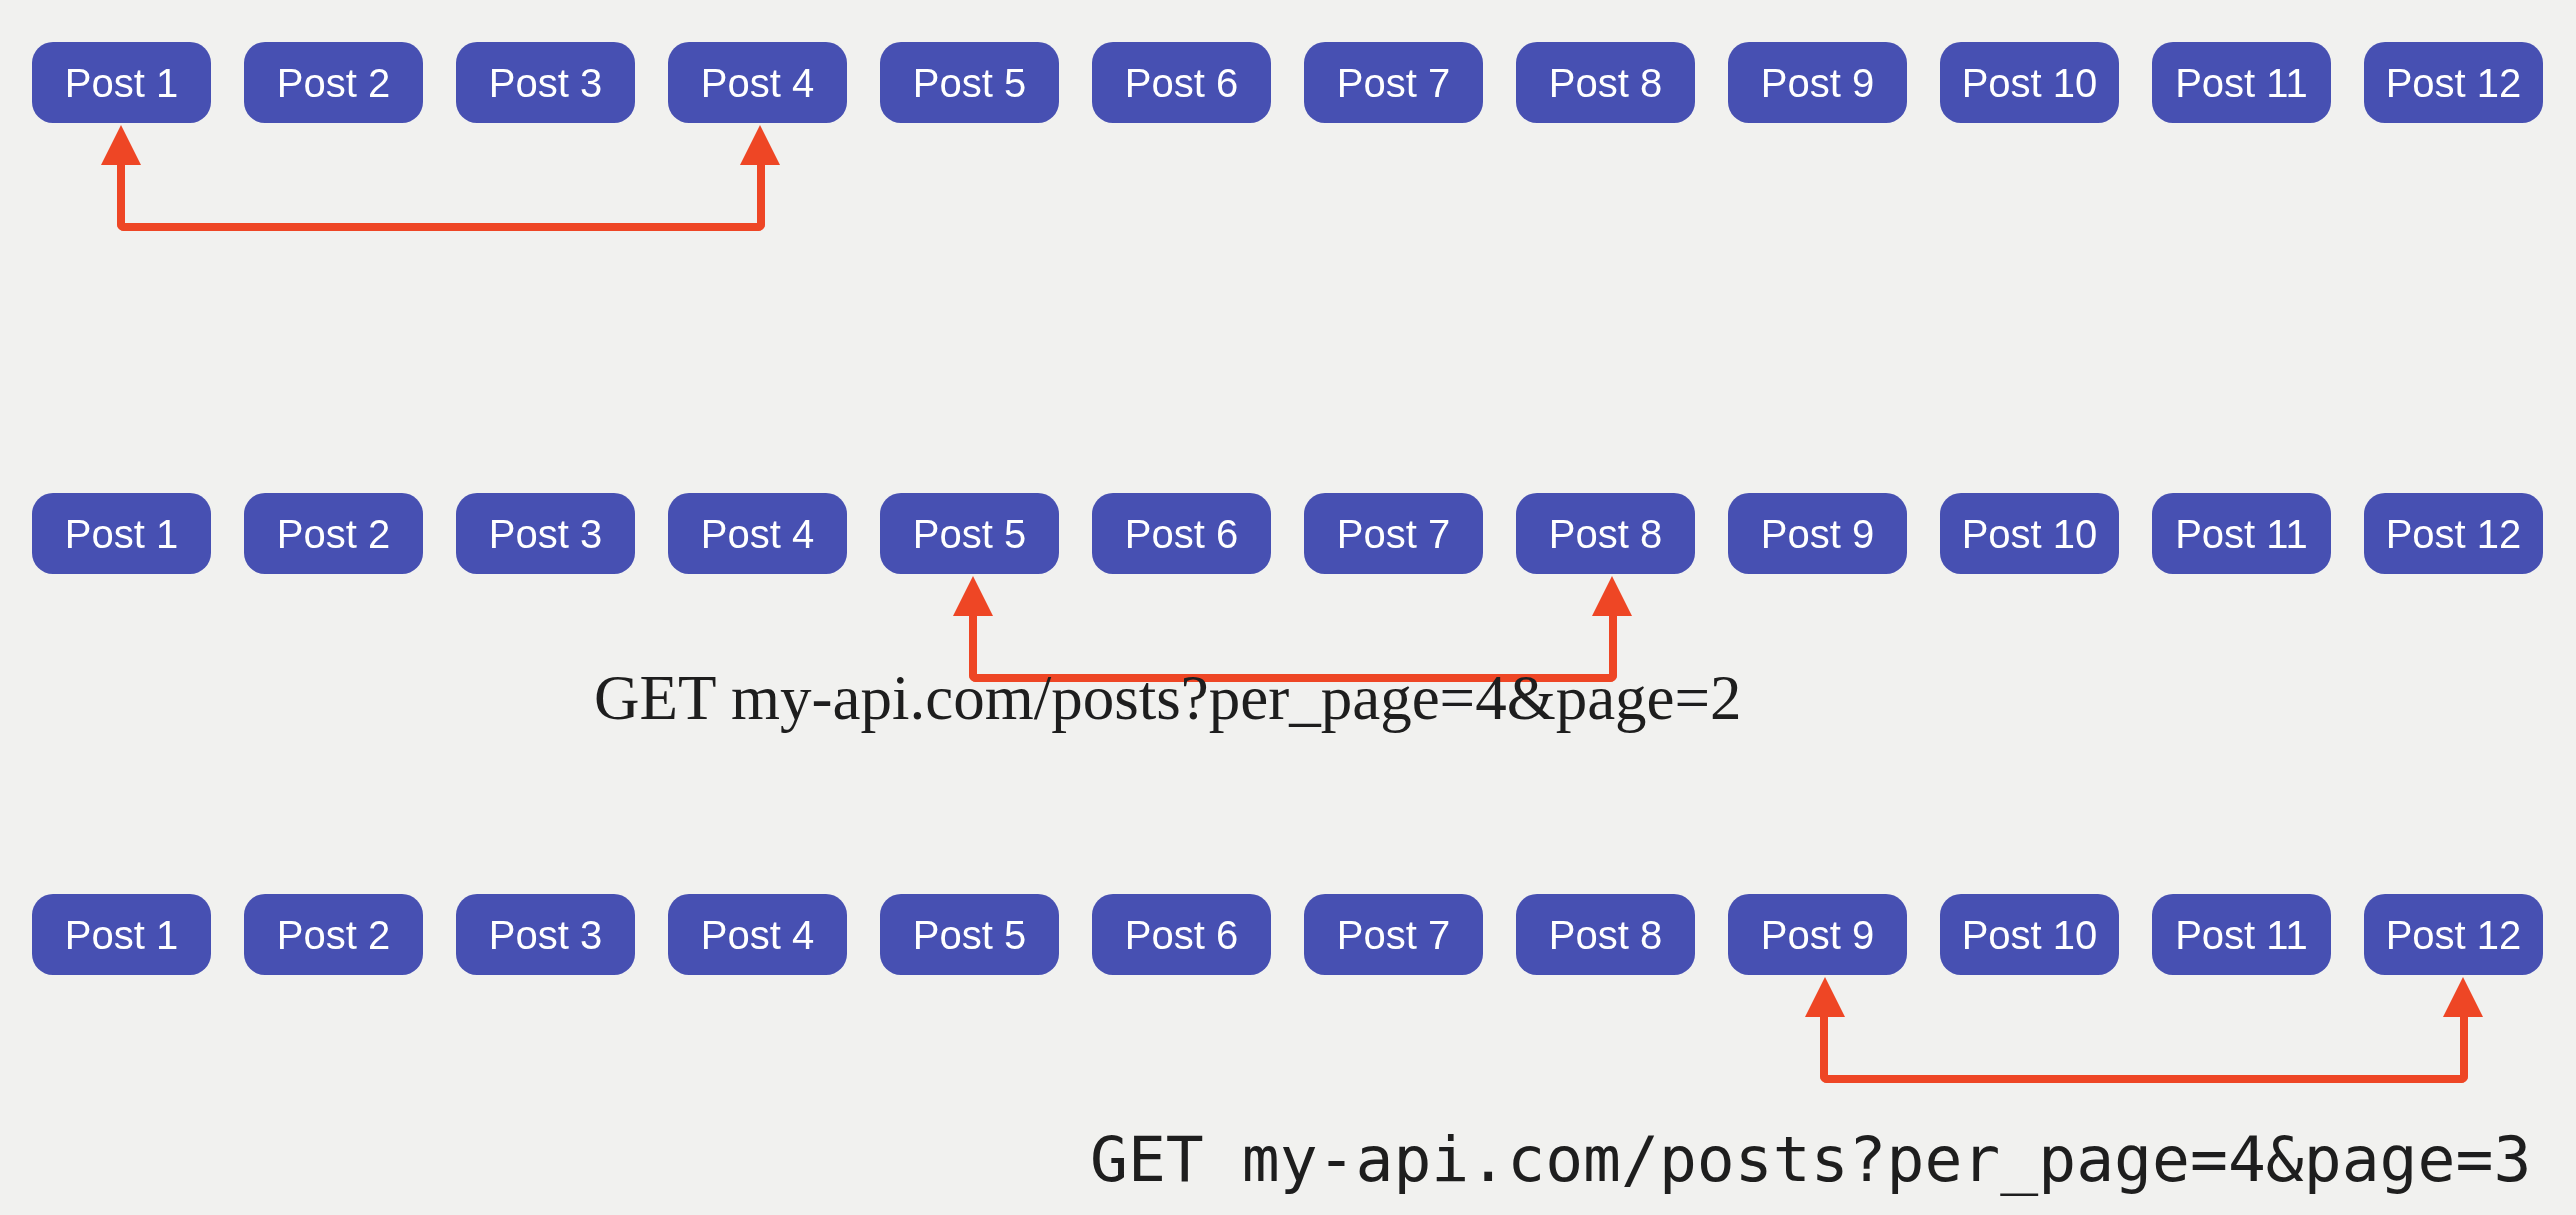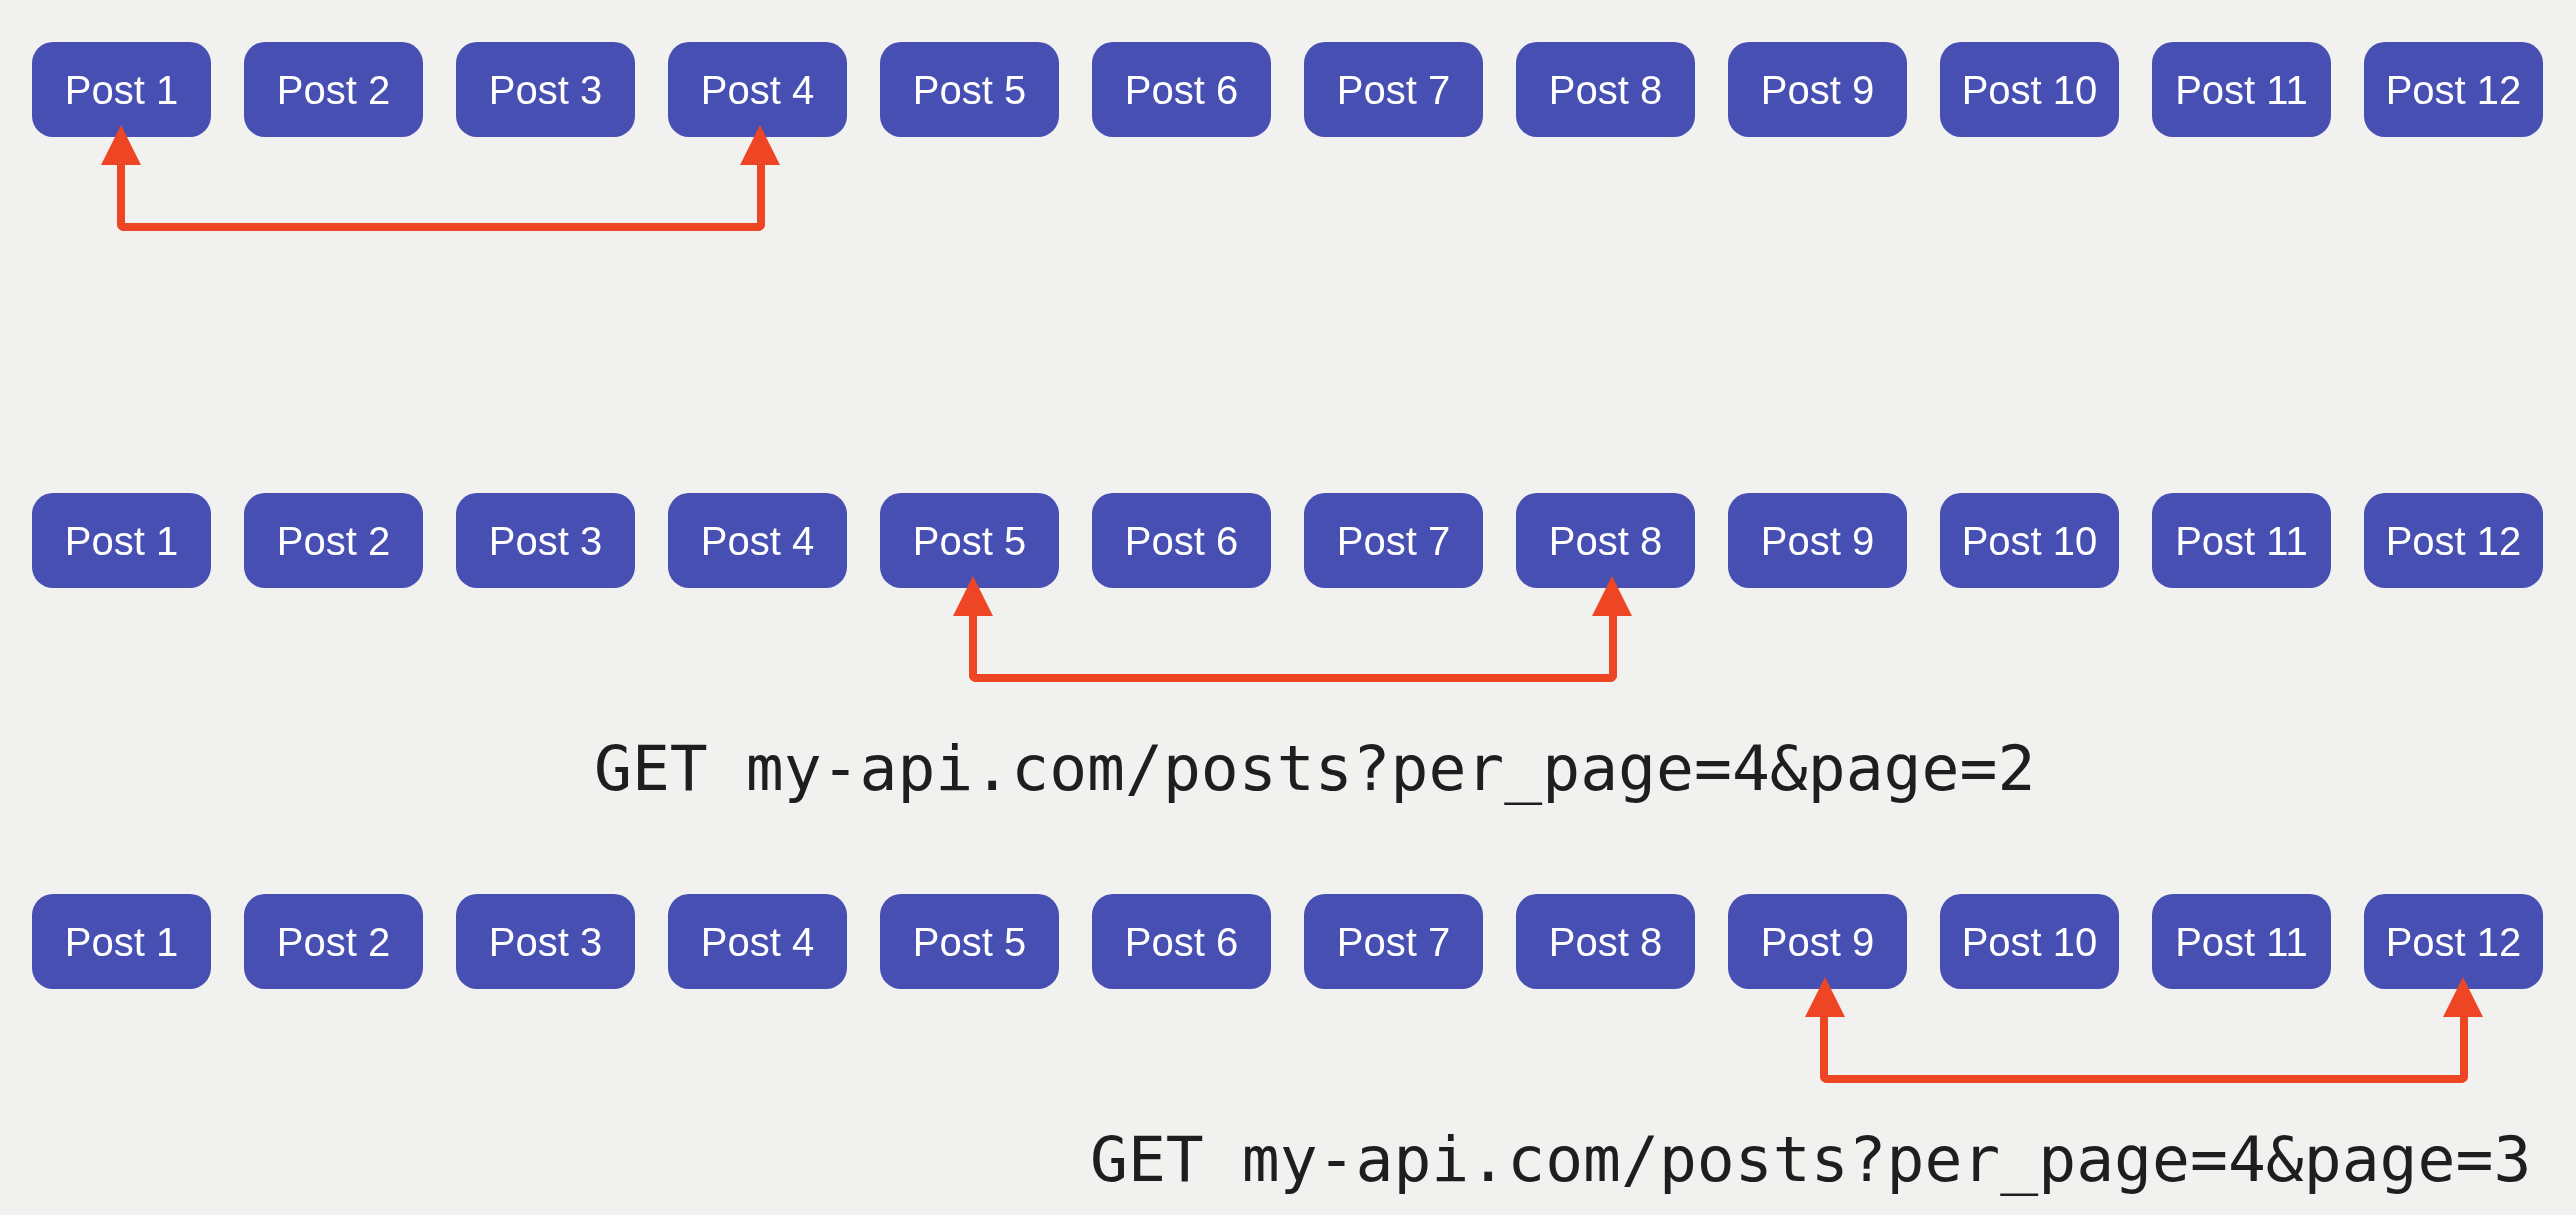--- a/index.html
+++ b/index.html
@@ -22,21 +22,21 @@
     padding: 0 33px 0 32px;
     display: flex;
     justify-content: space-between;
   }
   .row1 { top: 42px; }
   .row2 { top: 493px; }
   .row3 { top: 894px; }
 
   .post {
     width: 179px;
-    height: 95px;
+    height: 81px;
     background: var(--blue, #4750b2);
     border-radius: 21px;
     color: var(--label, #ffffff);
     font-size: 40px;
     line-height: 1;
     display: flex;
     align-items: center;
     justify-content: center;
     white-space: nowrap;
   }
@@ -75,21 +75,21 @@
   
   .request {
     position: absolute;
     font-family: "DejaVu Sans Mono", monospace;
     font-size: 63px;
     line-height: 1;
     color: var(--ink, #1e1e1e);
     white-space: pre;
   }
   .r1 { left: 34px;   top: 271px; }
-  .r2 { left: 594px;  top: 737px; }
+  .r2 { left: 594px;  top: 667px; font-family: Liberation Serif, serif; }
   .r3 { left: 1090px; top: 1128px; }
 </style>
 </head>
 <body>
 
 <div class="canvas" style="--bg: #f1f1ef; --blue: #4750b2; --label: #ffffff; --arrow: #ee4625; --ink: #1e1e1e;">
 
   <div class="post-row row1">
       <div class="post">Post 1</div>
       <div class="post">Post 2</div>

